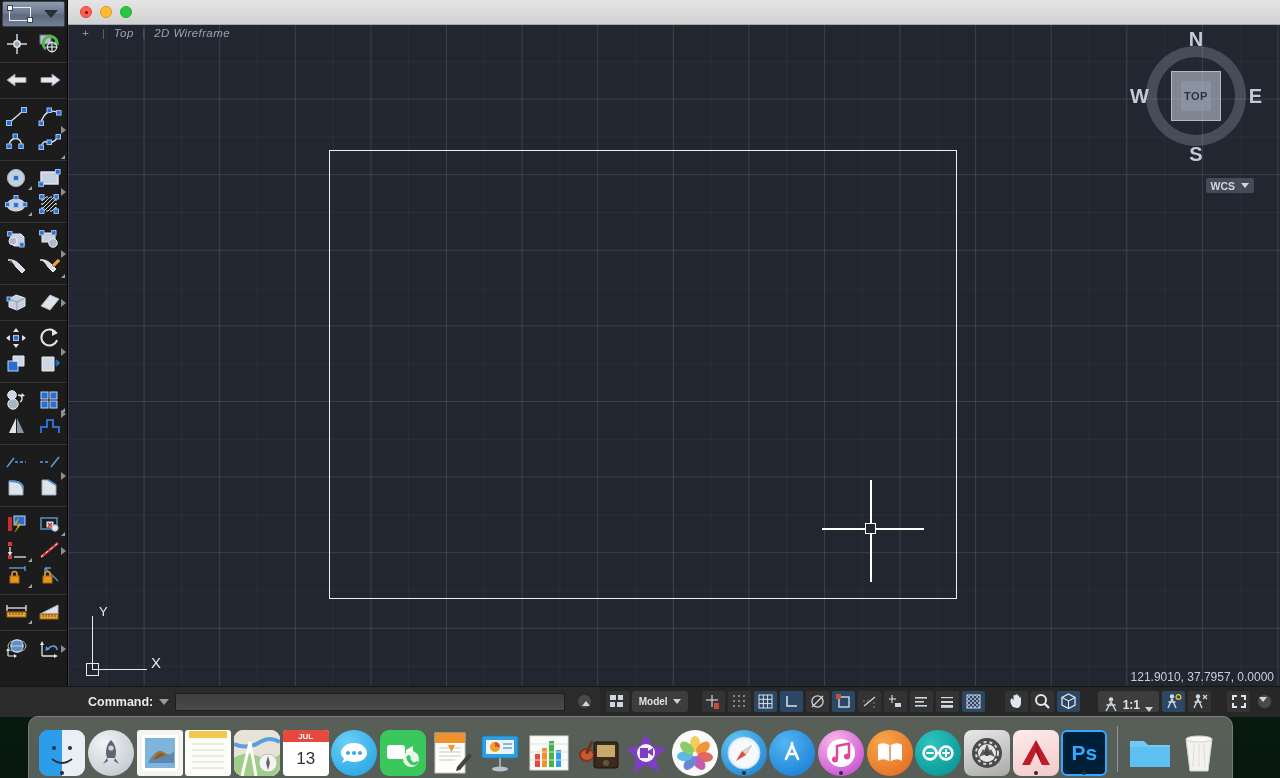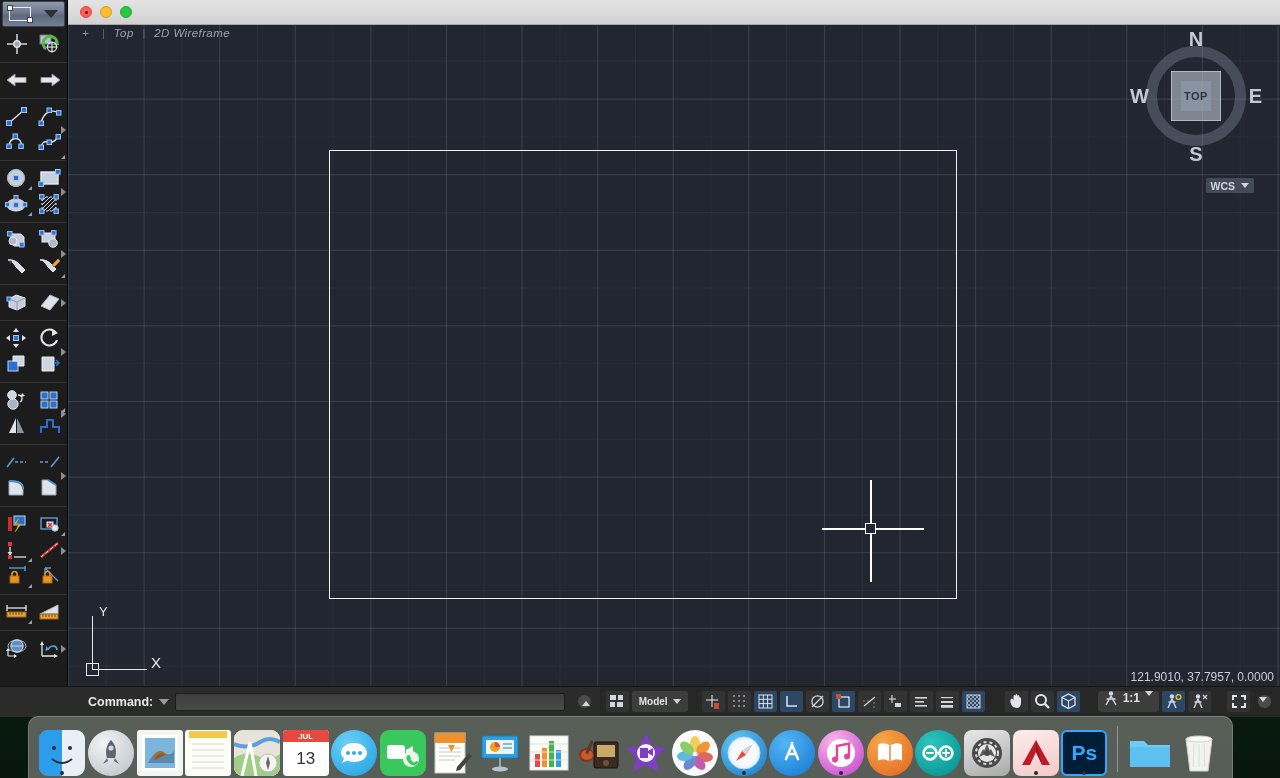--- a/index.html
+++ b/index.html
@@ -118,21 +118,21 @@
 
   .statusbar{ flex:1; height:30px; display:flex; align-items:center; gap:3px;
      background:#272727; padding-left:6px;}
   .sb-btn{ width:23px;height:21px; border-radius:2px; display:flex;align-items:center;justify-content:center;
      background:#333; position:relative;}
   .sb-btn.on{ background:#2b4763; }
   .model-btn{ height:21px; padding:0 7px; background:#3d3d3d; border-radius:3px; color:#e2e2e2;
      font-size:10px; font-weight:bold; display:flex;align-items:center;gap:5px;justify-content:space-between;}
   .mini-caret{width:0;height:0;border-left:4px solid transparent;border-right:4px solid transparent;border-top:5px solid #d0d0d0;}
   .scale-btn{height:21px;padding:0 6px;background:#3d3d3d;border-radius:3px;color:#e2e2e2;font-size:12px;font-weight:bold;
-     display:flex;align-items:flex-start;gap:5px;}
+     display:flex;align-items:flex-end;gap:5px;}
 
   
   .dock{ position:absolute; left:28px; bottom:0px; width:1205px; height:62px;
      background:rgba(118,122,116,.72); border-radius:10px 10px 0 0;
      border:1px solid rgba(255,255,255,.18); border-bottom:none;
      display:flex; align-items:flex-end; padding:4px 10px 2px 10px; gap:2px;}
   .dock-item{ width:54px; height:56px; position:relative; display:flex; align-items:flex-end; justify-content:center;}
   .dock-ico{ width:46px; height:46px; border-radius:9px; position:relative; overflow:hidden;
      display:flex;align-items:center;justify-content:center; font-size:22px; }
   .dot{ position:absolute; bottom:1px; left:50%; transform:translateX(-50%);

